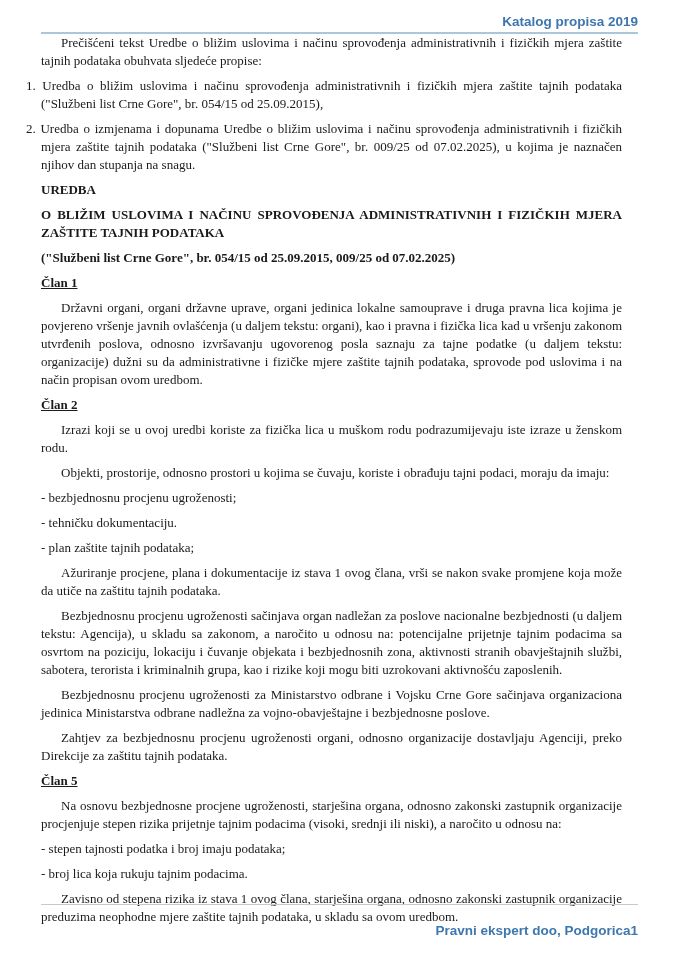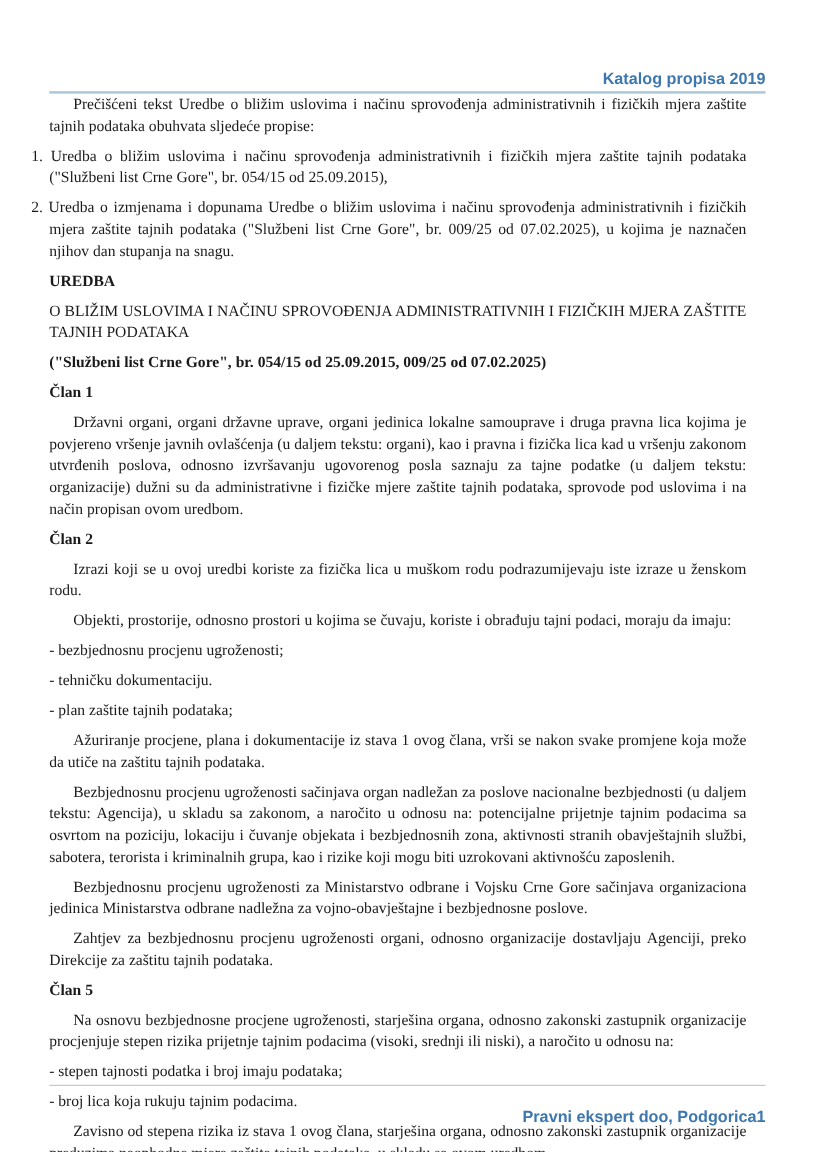--- a/index.html
+++ b/index.html
@@ -20,21 +20,20 @@
     padding-top: 14px;
     border-bottom: 2px solid #aac7d8;
   }
   .hdr-brand {
     text-align: right;
     font-family: "Liberation Sans", sans-serif;
     font-weight: bold;
     font-size: 13.5px;
     color: #3d77ad;
     padding-bottom: 3px;
-    margin-top: 44px;
   }
   
   .doc p {
     margin: 0 16px 7px 0;
     font-size: 13px;
     line-height: 18px;
     text-align: justify;
   }
   .p-indent { text-indent: 20px; }
   .olist-item {
@@ -50,39 +49,40 @@
   
   .kicker {
     text-align: center;
     font-weight: bold;
     font-size: 15px;
     margin: 14px 0 10px;
     text-indent: 0;
   }
   .main-title {
     text-align: center;
-    font-weight: normal;
+    font-weight: bold;
     font-size: 17px;
     line-height: 23px;
     margin: 6px 0 8px;
     text-indent: 0;
   }
   .gazette {
     text-align: center;
     font-weight: bold;
     font-size: 13.5px;
     margin: 8px 0 8px;
     text-indent: 0;
   }
   .art-heading {
     text-align: center;
     font-weight: bold;
     font-size: 14px;
     margin: 12px 0 7px;
     text-indent: 0;
+    text-decoration: underline;
   }
   .intro-para { margin-top: 8px; }
   
   .ftr {
     position: absolute;
     left: 41px;
     right: 41px;
     top: 904px;
     border-top: 1px solid #c9c9c9;
     padding-top: 18px;

